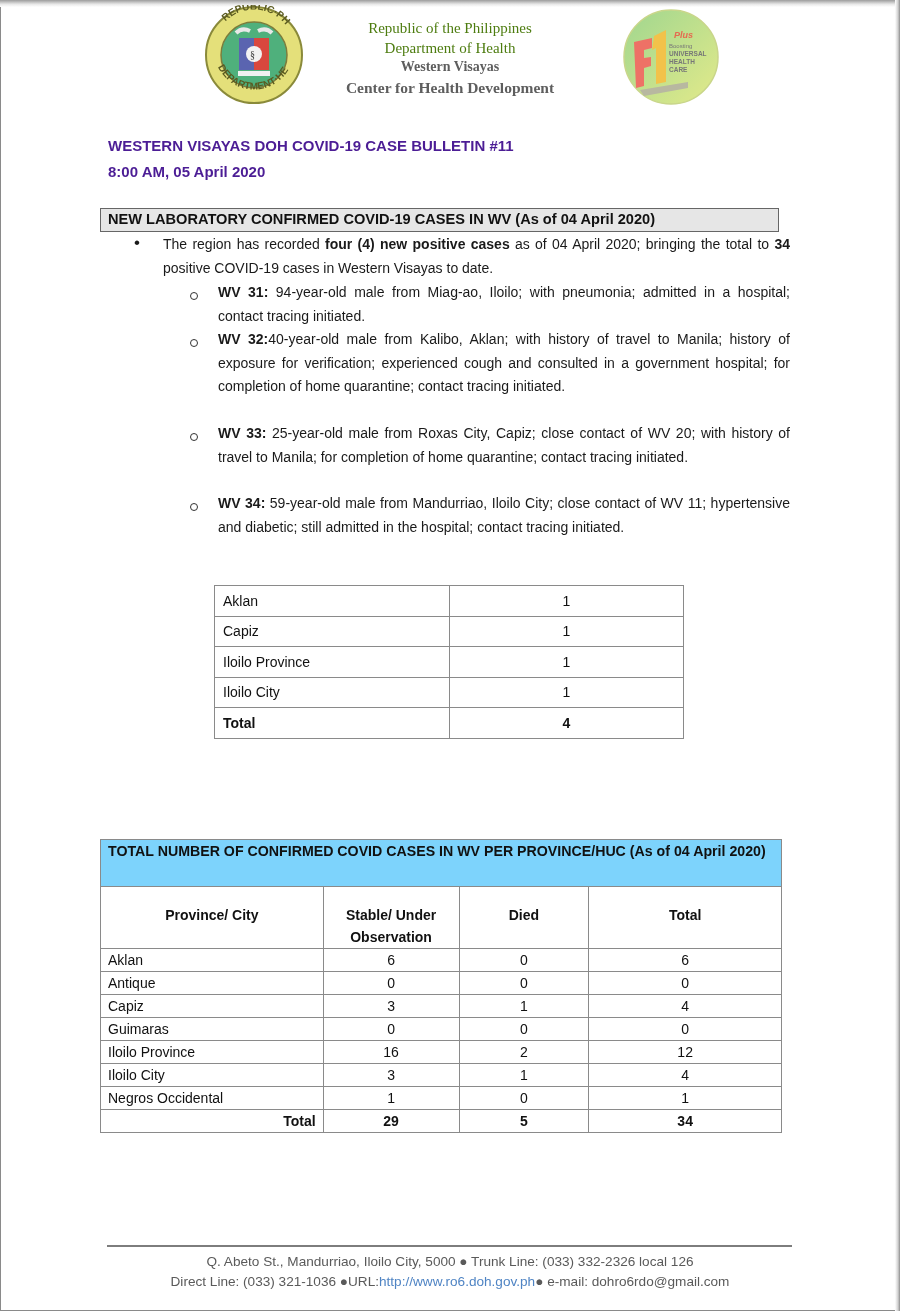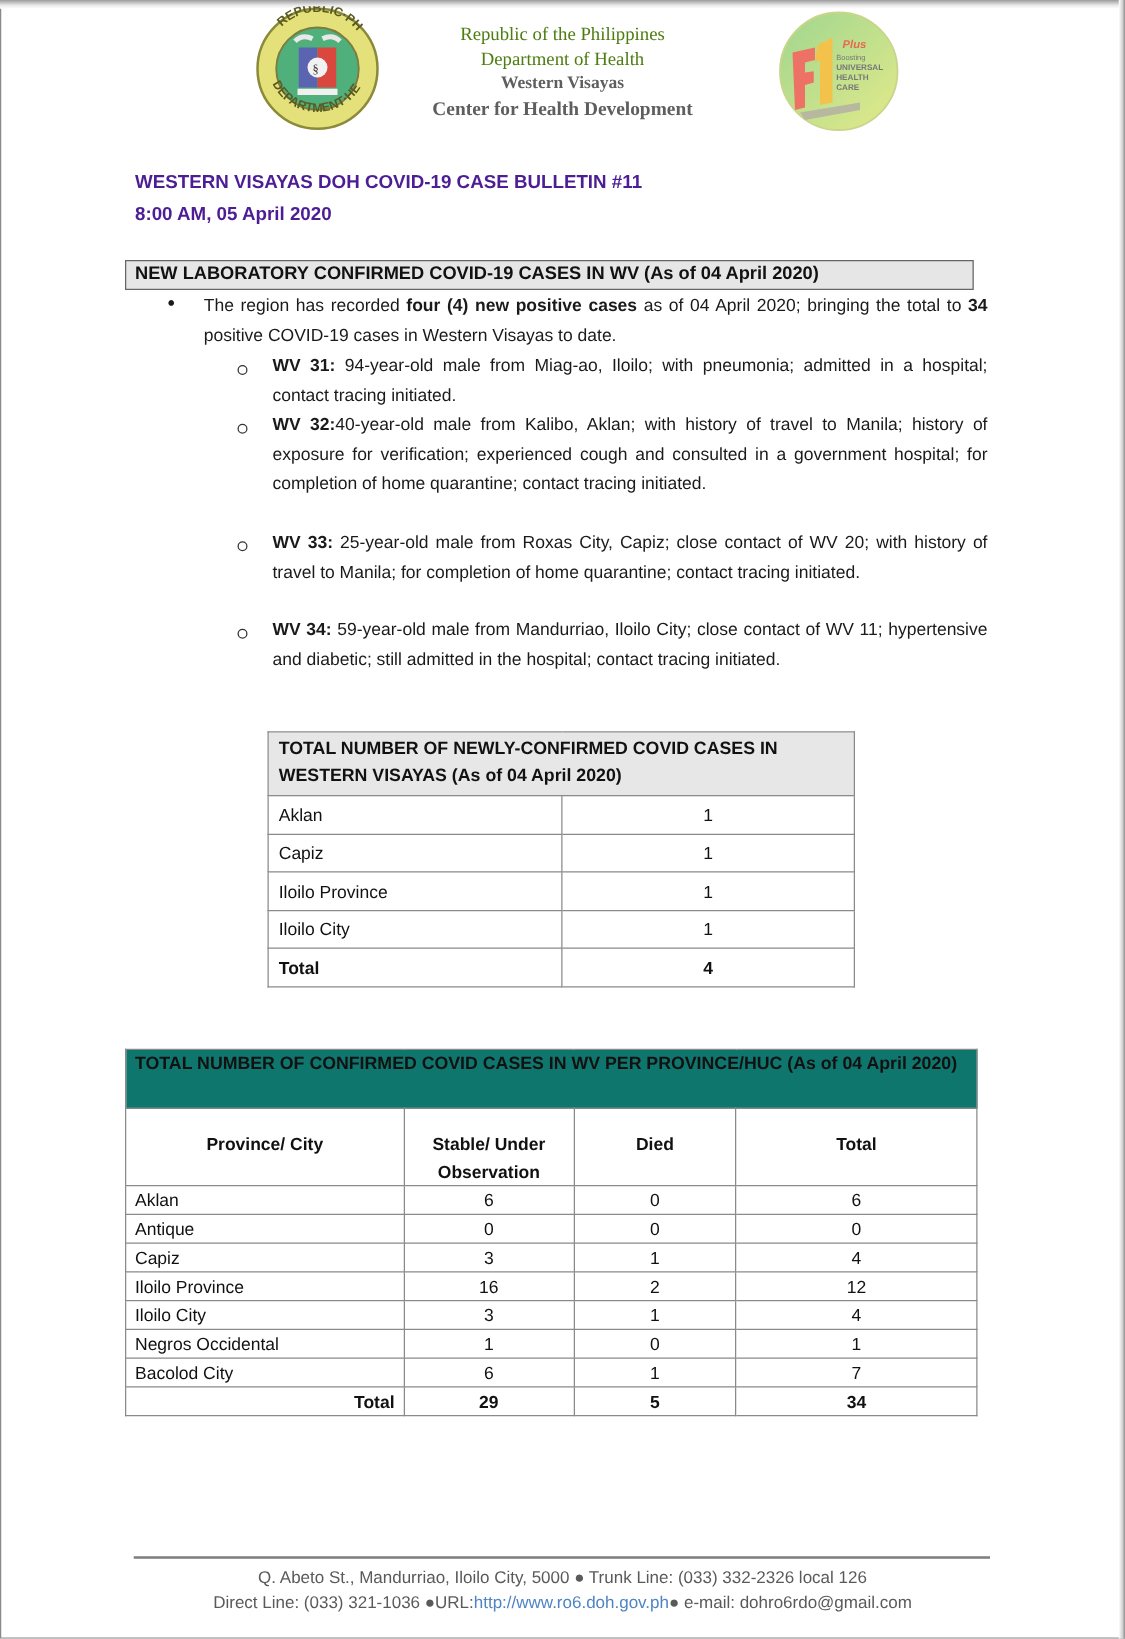--- a/index.html
+++ b/index.html
@@ -45,21 +45,21 @@
 
   
   .t1 { position: absolute; left: 214px; top: 585px; width: 470px; border-collapse: collapse; font-size: 14px; }
   .t1 td { border: 1px solid #8a8a8a; height: 29.5px; padding: 0 8px; vertical-align: middle; }
   .t1 .hdr { background: #e7e7e7; font-weight: bold; line-height: 22px; height: 48px; padding: 2px 8px 0; vertical-align: top; font-size: 14.2px; }
   .t1 .num { text-align: center; width: 217px; }
 
   
   .t2 { position: absolute; left: 100px; top: 839px; width: 682px; border-collapse: collapse; font-size: 14px; }
   .t2 td { border: 1px solid #8a8a8a; height: 22px; padding: 0 7px; vertical-align: middle; line-height: 20px; }
-  .t2 .hdr { background: #0f766e; font-weight: bold; line-height: 23px; height: 46px; vertical-align: top; padding: 0 7px; font-size: 14.2px; }
+  .t2 .hdr { background: #7dd3fc; font-weight: bold; line-height: 23px; height: 46px; vertical-align: top; padding: 0 7px; font-size: 14.2px; }
   .t2 .colh { font-weight: bold; text-align: center; height: 44px; vertical-align: top; line-height: 22px; padding-top: 17px; }
   .t2 .c { text-align: center; }
   .t2 .r { text-align: right; font-weight: bold; }
   .t2 .bc { text-align: center; font-weight: bold; }
 
   
   .footline { position: absolute; left: 107px; top: 1245px; width: 685px; height: 2px; background: #7d7d7d; }
   .foot { position: absolute; left: 100px; width: 700px; text-align: center; font-size: 13.6px; color: #5a5a5a; }
   .f1 { top: 1254px; }
   .f2 { top: 1274px; }
@@ -139,23 +139,20 @@
   <b>WV 33:</b><span> 25-year-old male from Roxas City, Capiz; close contact of WV 20; with history of travel to Manila; for completion of home quarantine; contact tracing initiated.</span>
 </div>
 
 <div class="circle" style="left:190px; top:503px;"></div>
 <div class="para" style="left:218px; top:492px; width:572px;">
   <b>WV 34:</b><span> 59-year-old male from Mandurriao, Iloilo City; close contact of WV 11; hypertensive and diabetic; still admitted in the hospital; contact tracing initiated.</span>
 </div>
 
 <table class="t1">
   <tbody>
-      <tr>
-    <td class="hdr" colspan="2">TOTAL NUMBER OF NEWLY-CONFIRMED COVID CASES IN WESTERN VISAYAS (As of 04 April 2020)</td>
-  </tr>
   <tr>
     <td>Aklan</td>
     <td class="num">1</td>
   </tr>
   <tr>
     <td>Capiz</td>
     <td class="num">1</td>
   </tr>
   <tr>
     <td>Iloilo Province</td>
@@ -201,44 +198,44 @@
     <td class="c">0</td>
     <td class="c">0</td>
   </tr>
   <tr>
     <td>Capiz</td>
     <td class="c">3</td>
     <td class="c">1</td>
     <td class="c">4</td>
   </tr>
   <tr>
+    <td>Guimaras</td>
+    <td class="c">0</td>
+    <td class="c">0</td>
+    <td class="c">0</td>
+  </tr>
+  <tr>
     <td>Iloilo Province</td>
     <td class="c">16</td>
     <td class="c">2</td>
     <td class="c">12</td>
   </tr>
   <tr>
     <td>Iloilo City</td>
     <td class="c">3</td>
     <td class="c">1</td>
     <td class="c">4</td>
   </tr>
   <tr>
     <td>Negros Occidental</td>
     <td class="c">1</td>
     <td class="c">0</td>
     <td class="c">1</td>
   </tr>
   <tr>
-    <td>Bacolod City</td>
-    <td class="c">6</td>
-    <td class="c">1</td>
-    <td class="c">7</td>
-  </tr>
-  <tr>
     <td class="r">Total</td>
     <td class="bc">29</td>
     <td class="bc">5</td>
     <td class="bc">34</td>
   </tr>
 </tbody>
   </table>
 
 <div class="footline"></div>
 <div class="foot f1">Q. Abeto St., Mandurriao, Iloilo City, 5000 ● Trunk Line: (033) 332-2326 local 126</div>

